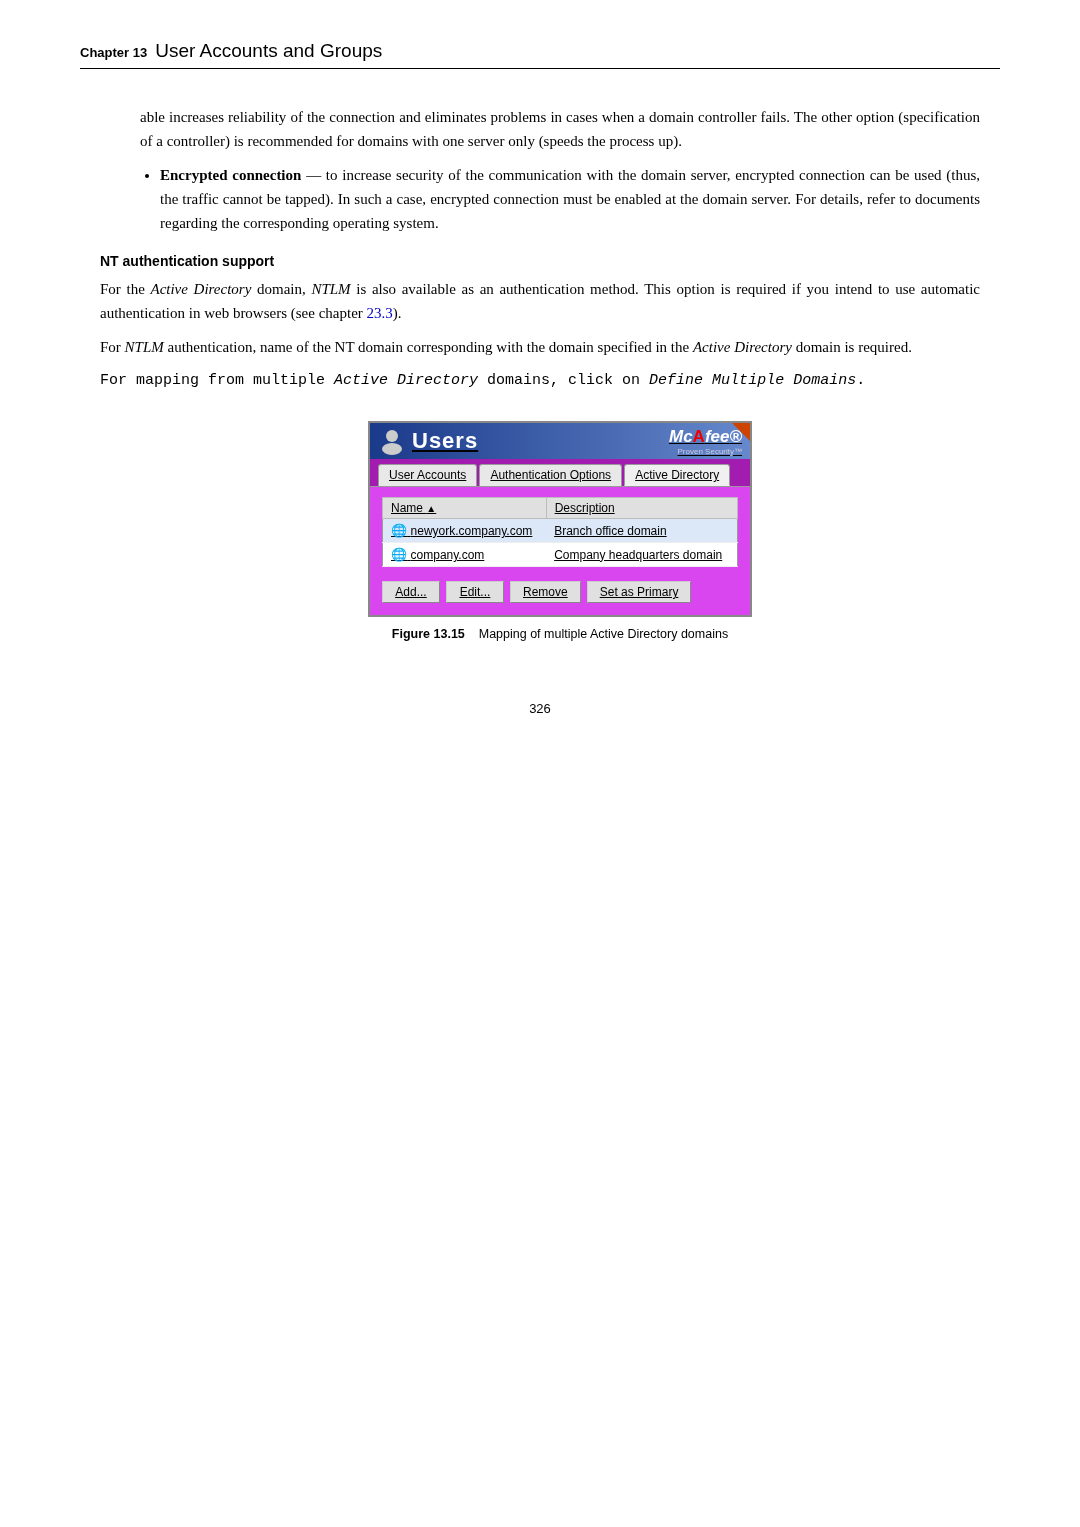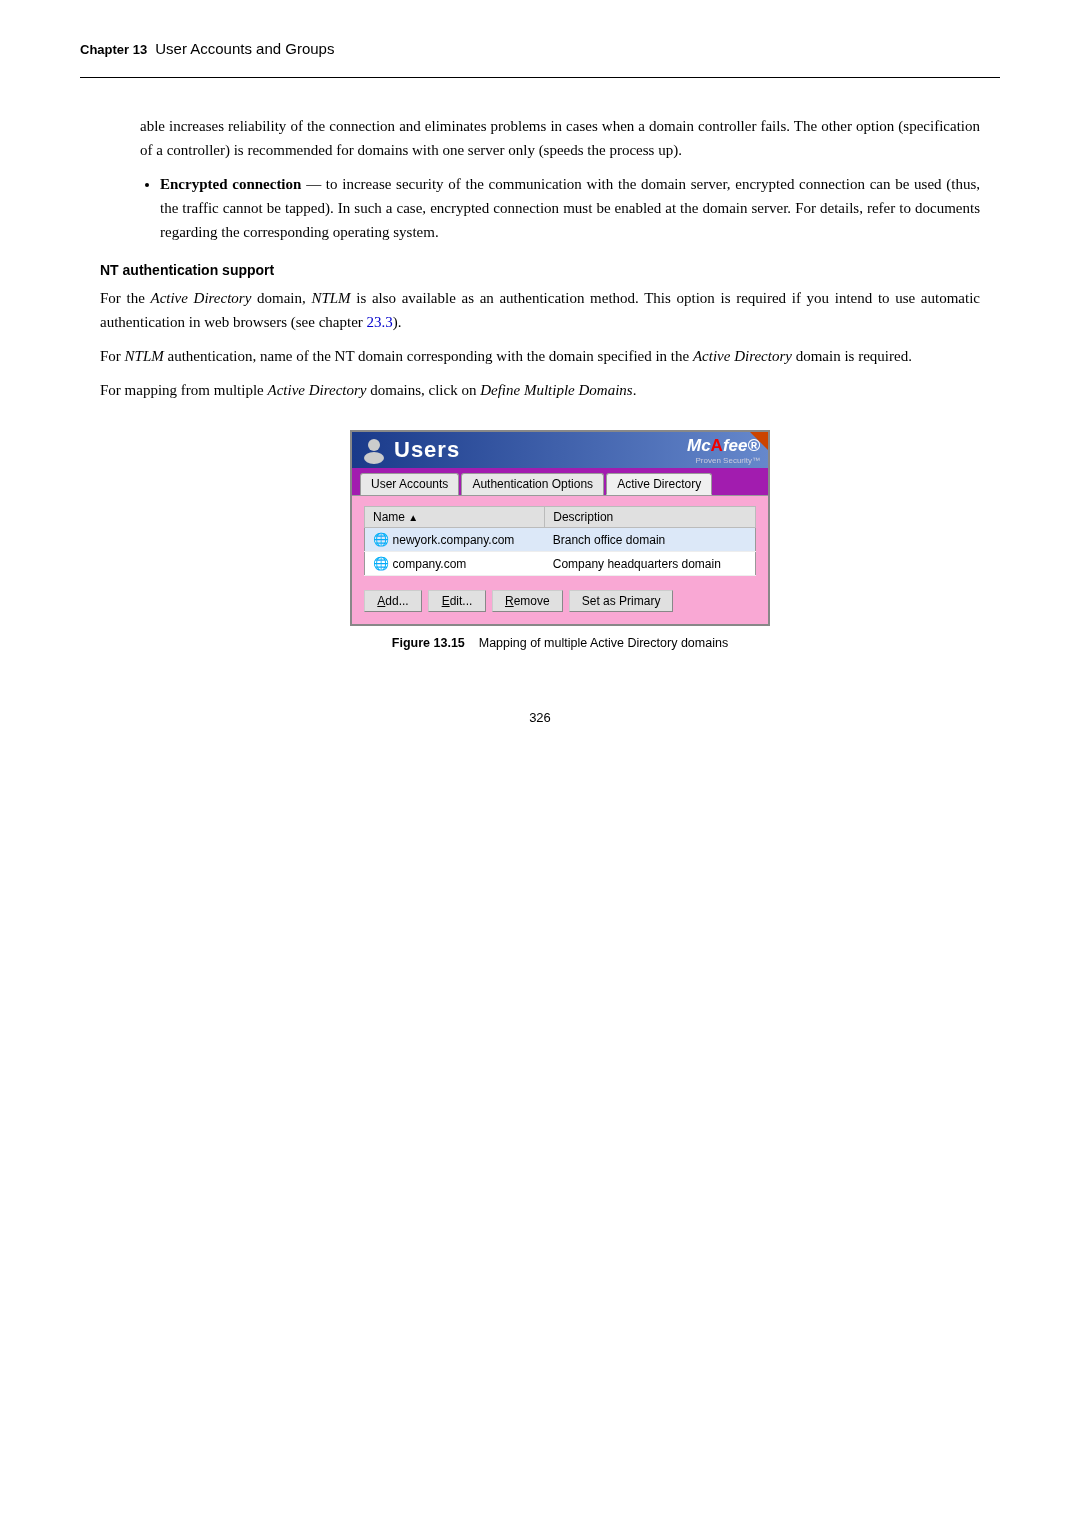--- a/index.html
+++ b/index.html
@@ -16,33 +16,33 @@
     .page {
       width: 1080px;
       min-height: 1527px;
       padding: 40px 80px 60px 80px;
       position: relative;
     }
 
     
     .chapter-header {
       border-bottom: 1.5px solid #000;
-      padding-bottom: 20px;
+      padding-bottom: 6px;
       margin-bottom: 36px;
       display: flex;
       align-items: baseline;
     }
     .chapter-header-label {
       font-family: Arial, Helvetica, sans-serif;
       font-size: 13px;
       font-weight: bold;
     }
     .chapter-header-title {
       font-family: Arial, Helvetica, sans-serif;
-      font-size: 15px;
+      font-size: 19px;
       font-weight: normal;
       margin-left: 8px;
     }
 
     
     .content {
       padding-left: 60px;
       padding-right: 20px;
     }
 
@@ -70,20 +70,21 @@
       margin-top: 18px;
       margin-bottom: 8px;
       padding-left: 0;
     }
 
     .full-para {
       line-height: 1.6;
       text-align: justify;
       margin-bottom: 10px;
       padding-left: 0;
+      font-family: Liberation Mono, monospace;
     }
 
     .subsection-heading {
       font-family: Arial, Helvetica, sans-serif;
       font-size: 14px;
       font-weight: bold;
       font-style: italic;
       color: #2244aa;
       margin-top: 28px;
       margin-bottom: 10px;
@@ -98,23 +99,24 @@
       display: flex;
       flex-direction: column;
       align-items: center;
       margin: 28px 0 16px 0;
     }
 
     
     .dialog-box {
       border: 2px solid #888;
       background: #f0f0f0;
-      width: 420px;
+      width: 384px;
       font-family: Arial, Helvetica, sans-serif;
       font-size: 13px;
+      text-decoration: underline;
     }
 
     .dialog-titlebar {
       background: linear-gradient(to right, #1a3a8a, #6688cc);
       color: #fff;
       display: flex;
       align-items: center;
       padding: 4px 8px;
       height: 36px;
     }
@@ -164,21 +166,21 @@
       color: #000;
       border-radius: 3px 3px 0 0;
     }
     .dialog-tab.active {
       background: #f0f0f0;
       font-weight: normal;
       border-bottom: 1px solid #f0f0f0;
     }
 
     .dialog-body {
-      background: #f9a8d4;
+      background: #d946ef;
       padding: 10px 12px 10px 12px;
     }
 
     .dialog-table {
       border: 1px solid #999;
       background: #fff;
       width: 100%;
       border-collapse: collapse;
       margin-bottom: 10px;
     }

